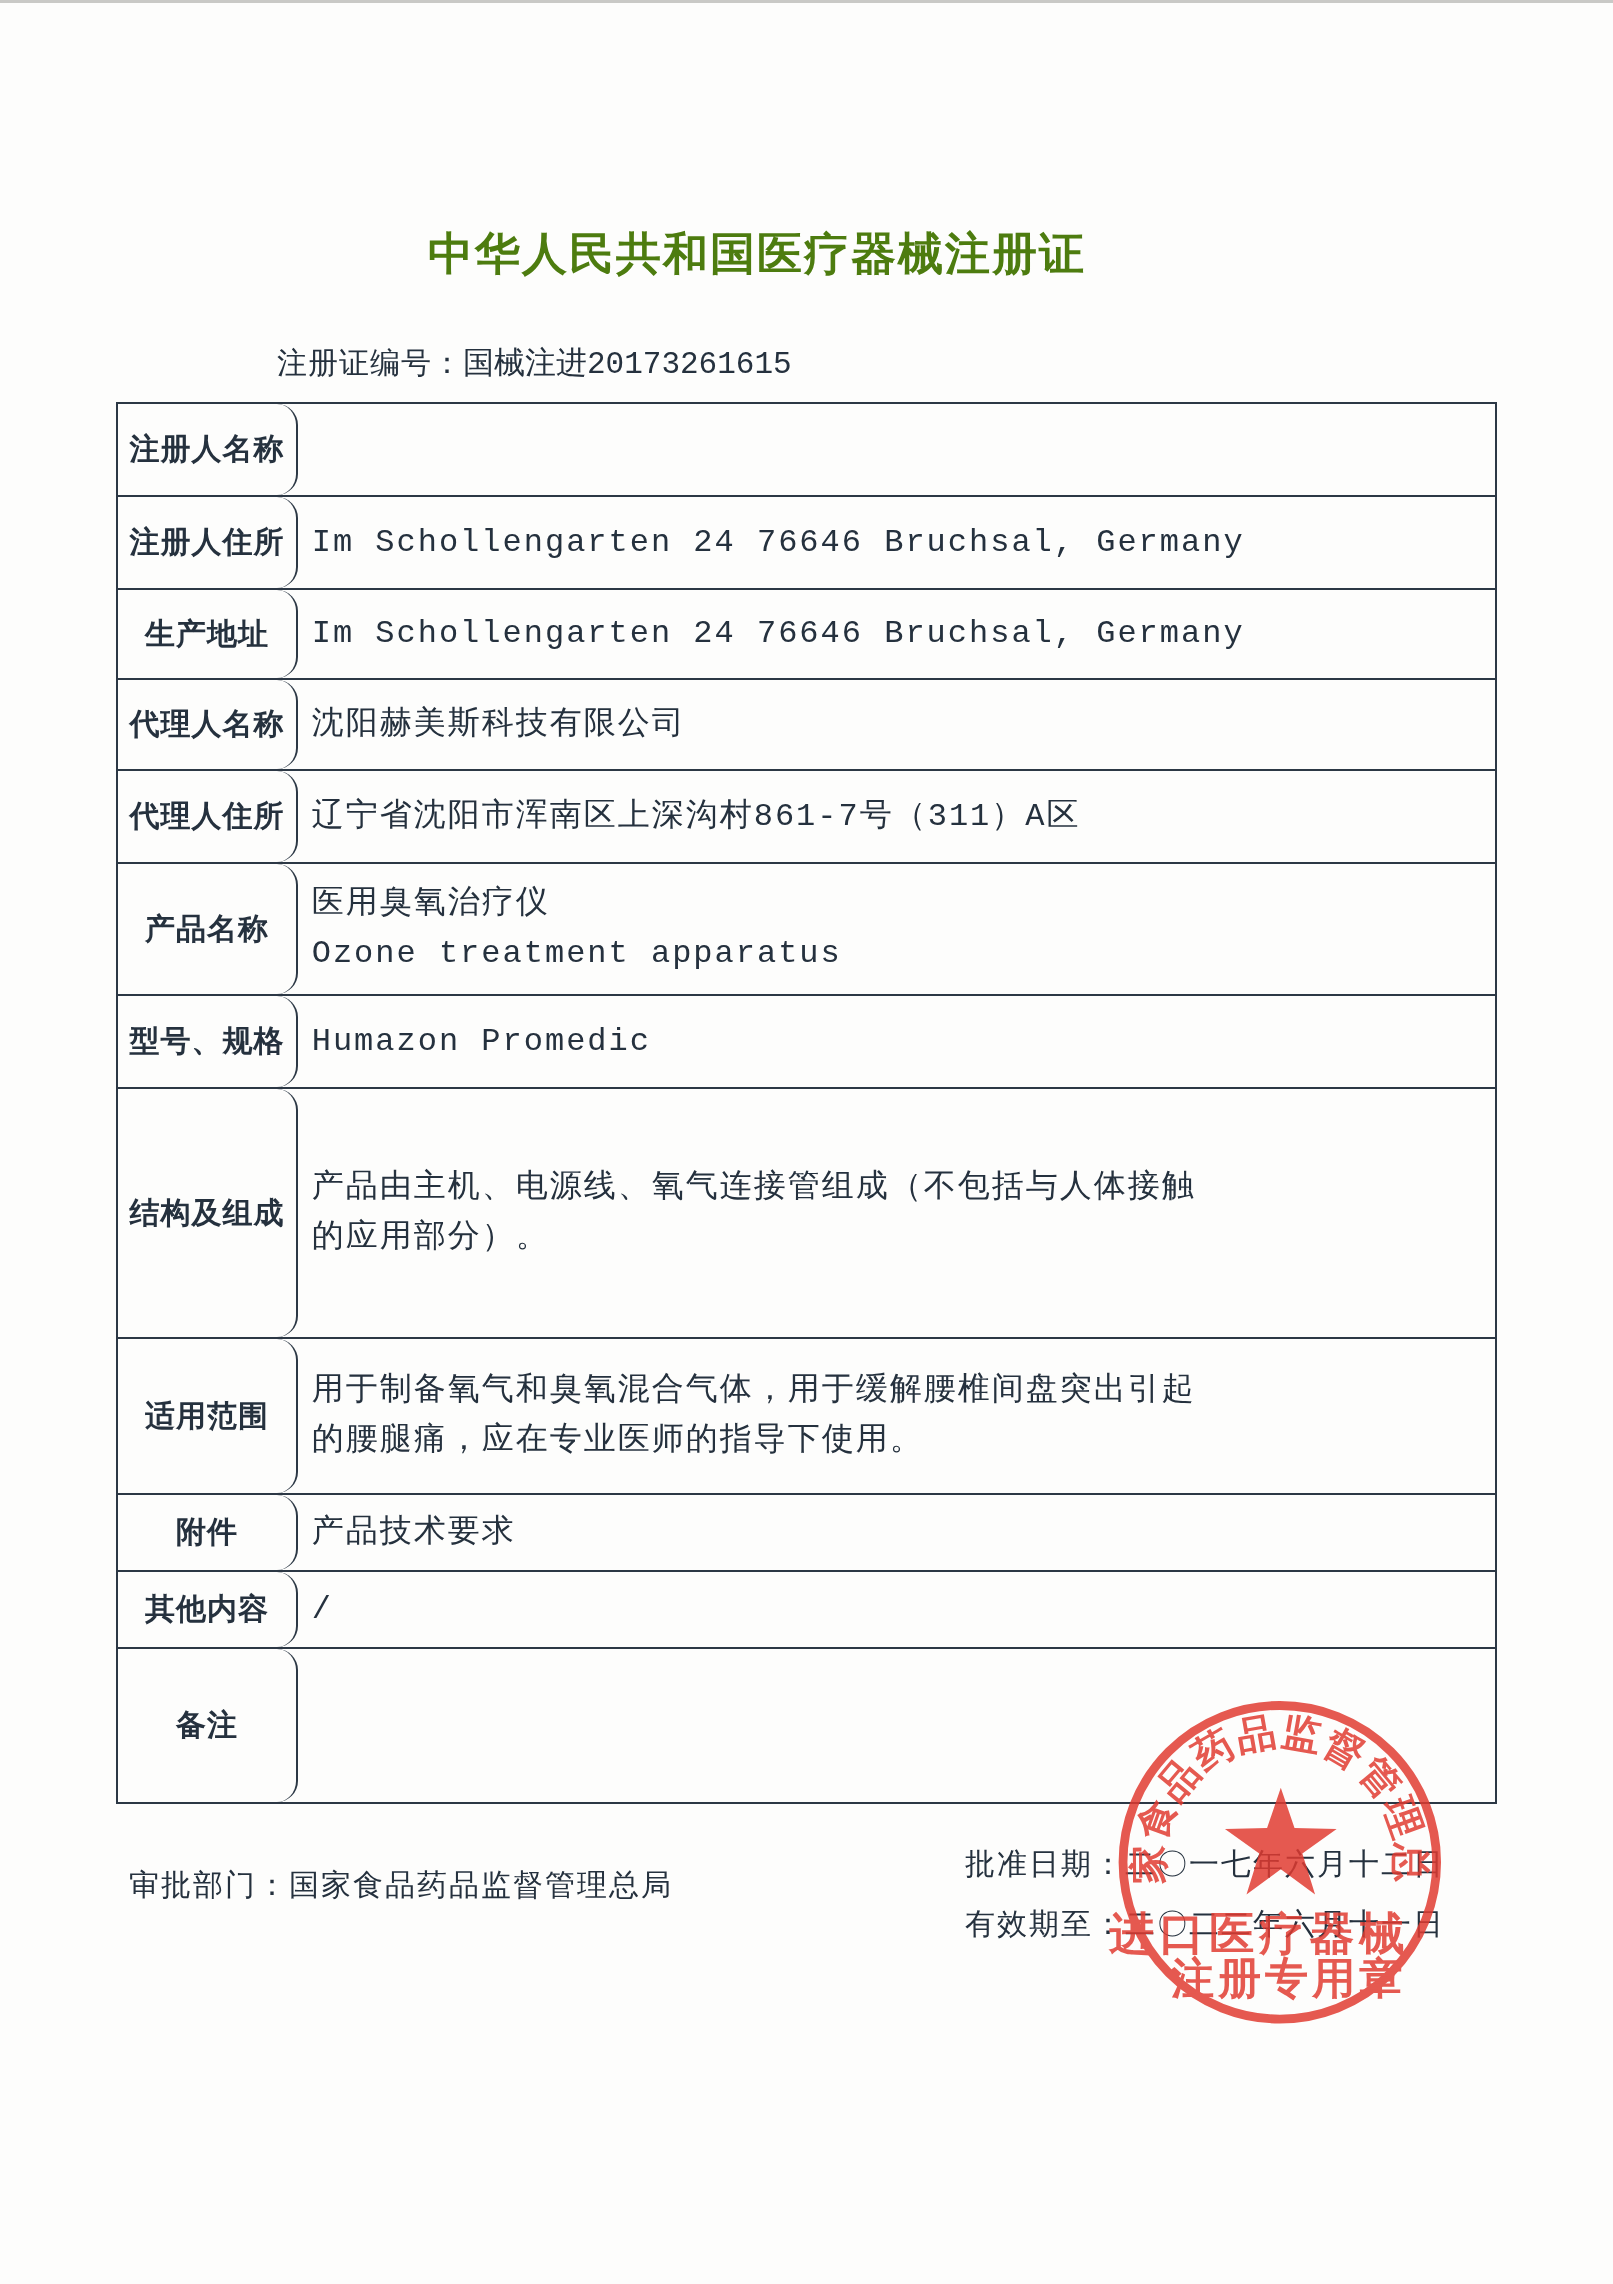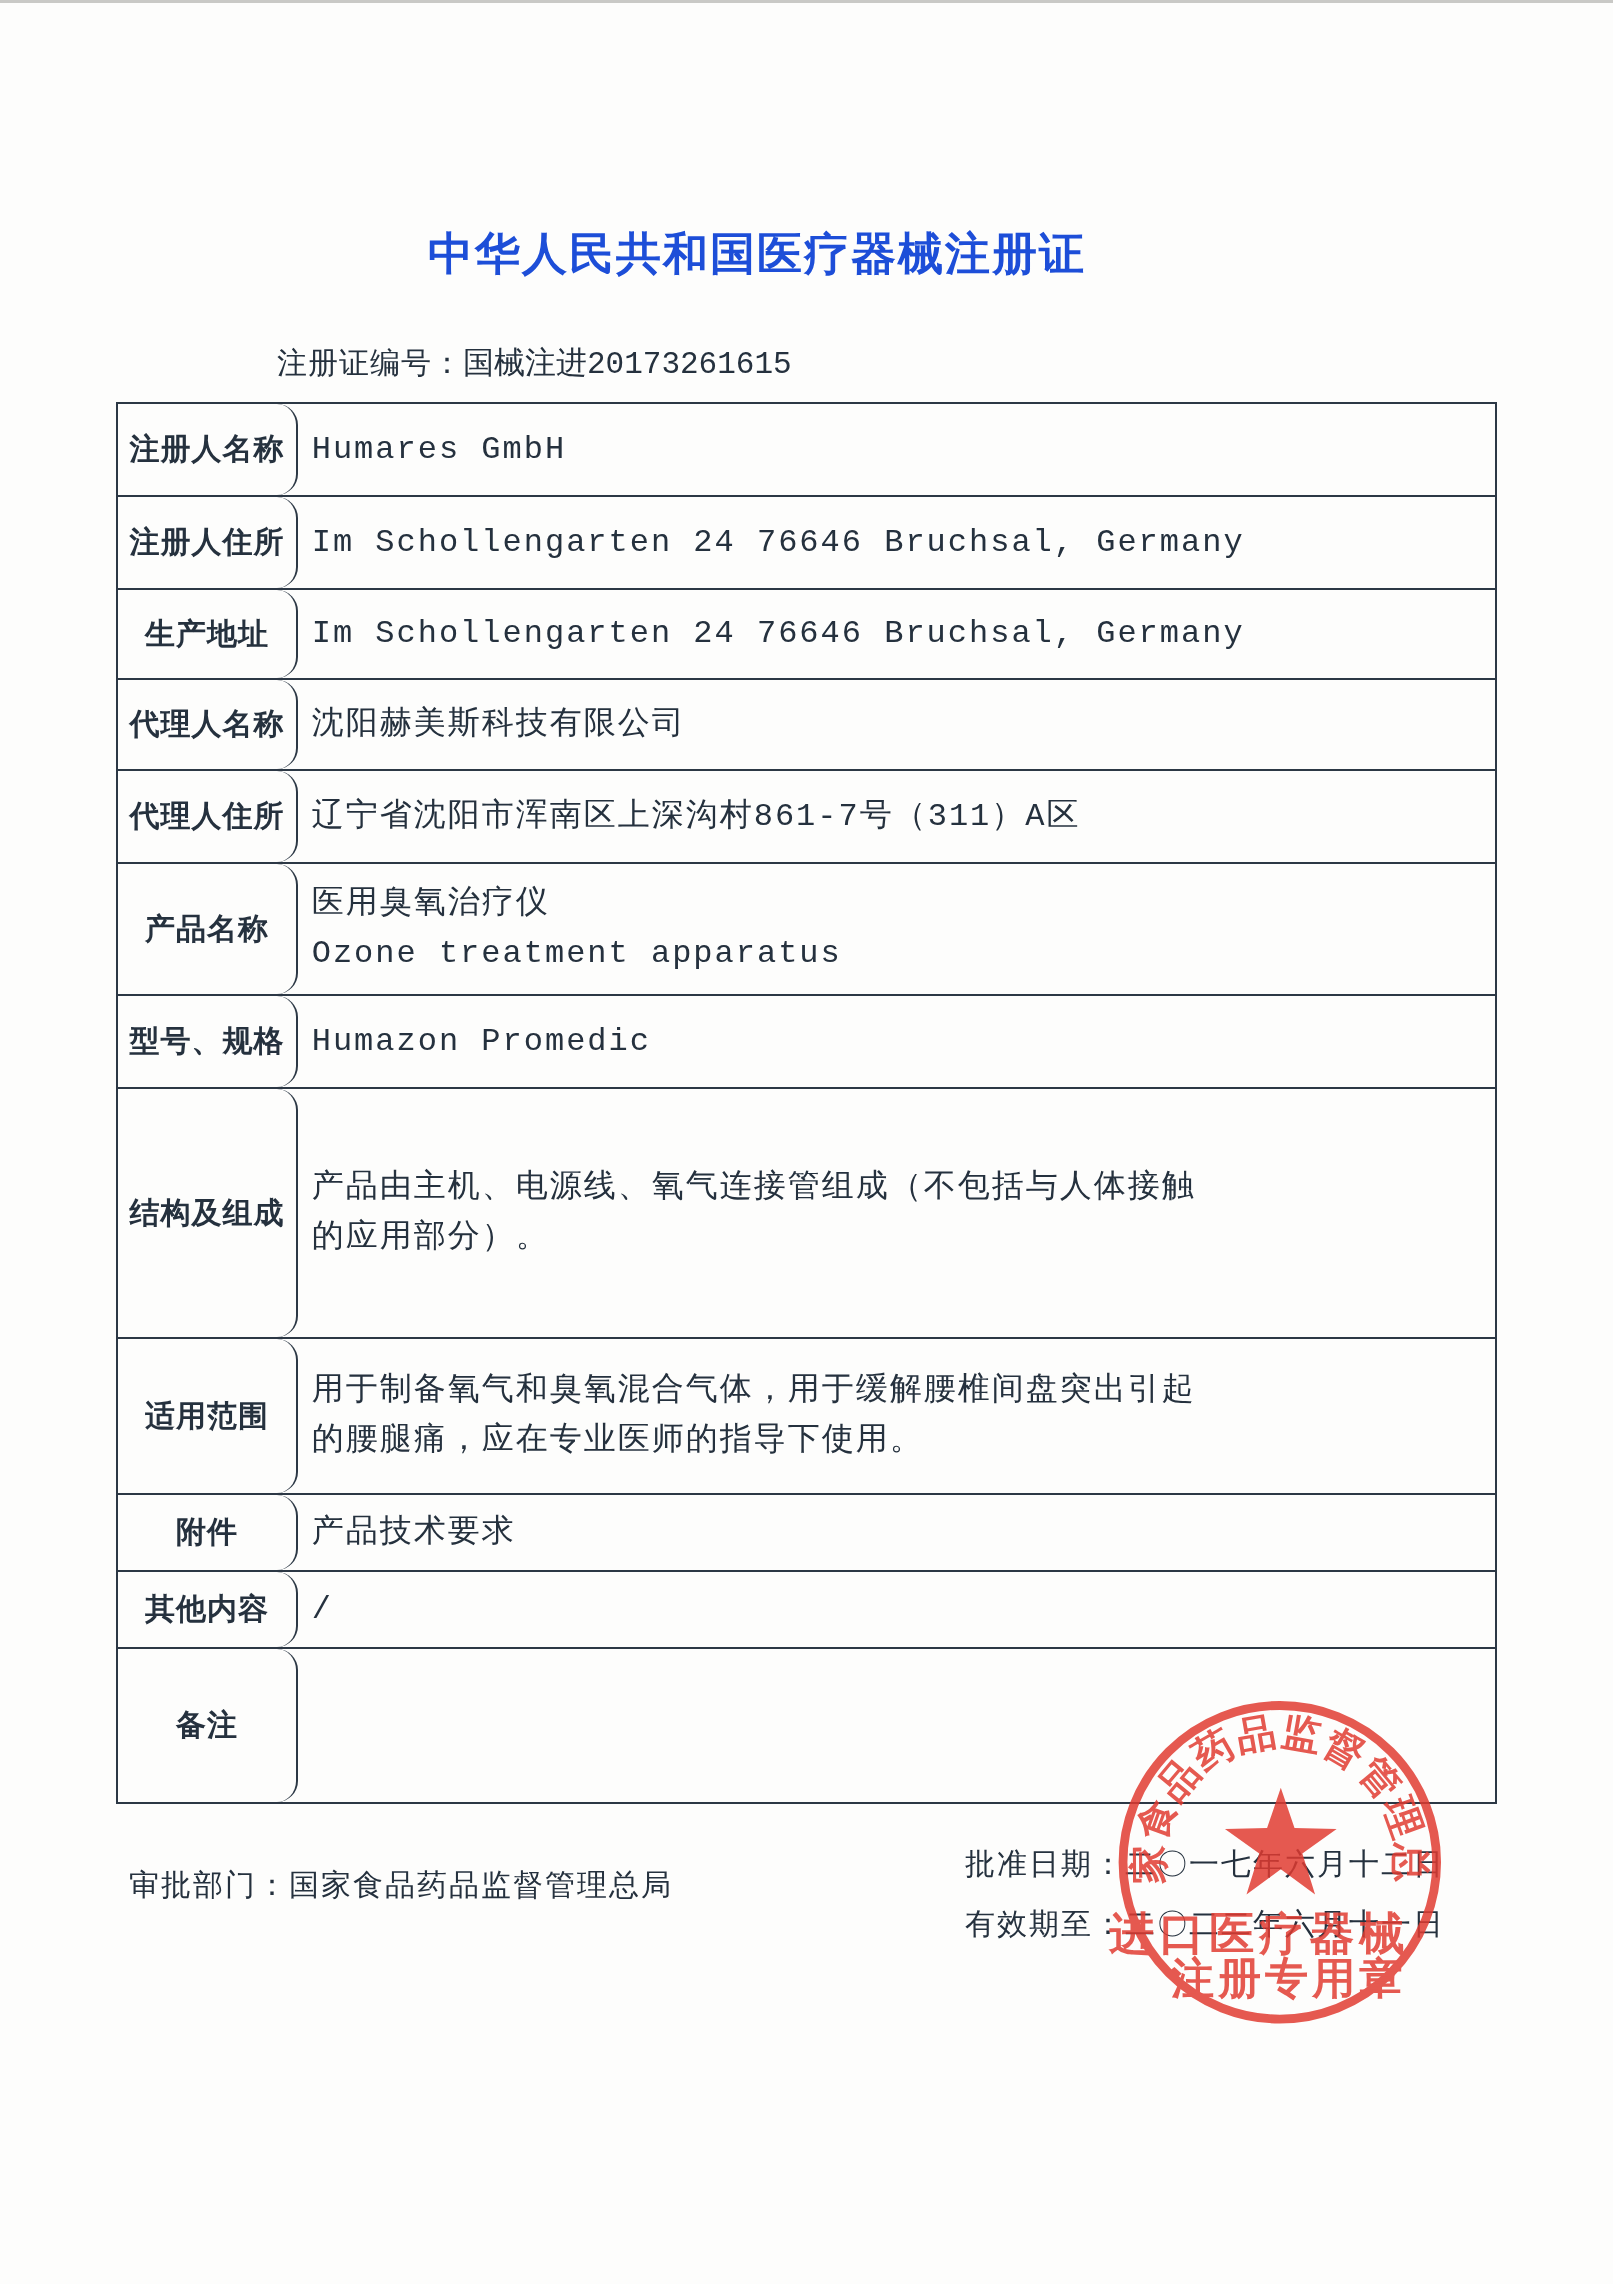--- a/index.html
+++ b/index.html
@@ -8,21 +8,21 @@
     width:1613px;height:2285px;
     background:#fdfdfc;
     font-family:"Liberation Serif","DejaVu Serif",serif;
     color:#25313e;
     overflow:hidden;
   }
   .scan-edge{position:absolute;top:0;left:0;width:100%;height:2.9px;background:#c9c9c6;}
   .title{
     position:absolute;left:428px;top:194px;
     font-size:45px;font-weight:bold;letter-spacing:2px;
-    color:#1d4ed8;white-space:nowrap;
+    color:#4d7c0f;white-space:nowrap;
   }
   .regno{
     position:absolute;left:277px;top:342px;
     font-size:30px;letter-spacing:1px;white-space:nowrap;
   }
   .regno .num{font-family:"Liberation Mono","DejaVu Sans Mono",monospace;font-size:31px;letter-spacing:0;}
   .table{
     position:absolute;left:116px;top:402px;width:1381px;
     border:2.9px solid #2c3845;box-sizing:border-box;
     background:transparent;
@@ -59,21 +59,20 @@
 
   <h1 class="title">中华人民共和国医疗器械注册证</h1>
 
   <div class="regno">
     <span>注册证编号：</span><span class="num">国械注进20173261615</span>
   </div>
 
   <div class="table">
     <div class="row r1">
       <div class="cell-label">注册人名称</div>
-      <div class="cell-content">Humares GmbH</div>
     </div>
     <div class="row r2">
       <div class="cell-label">注册人住所</div>
       <div class="cell-content">Im Schollengarten 24 76646 Bruchsal, Germany</div>
     </div>
     <div class="row r3">
       <div class="cell-label">生产地址</div>
       <div class="cell-content">Im Schollengarten 24 76646 Bruchsal, Germany</div>
     </div>
     <div class="row r4">

